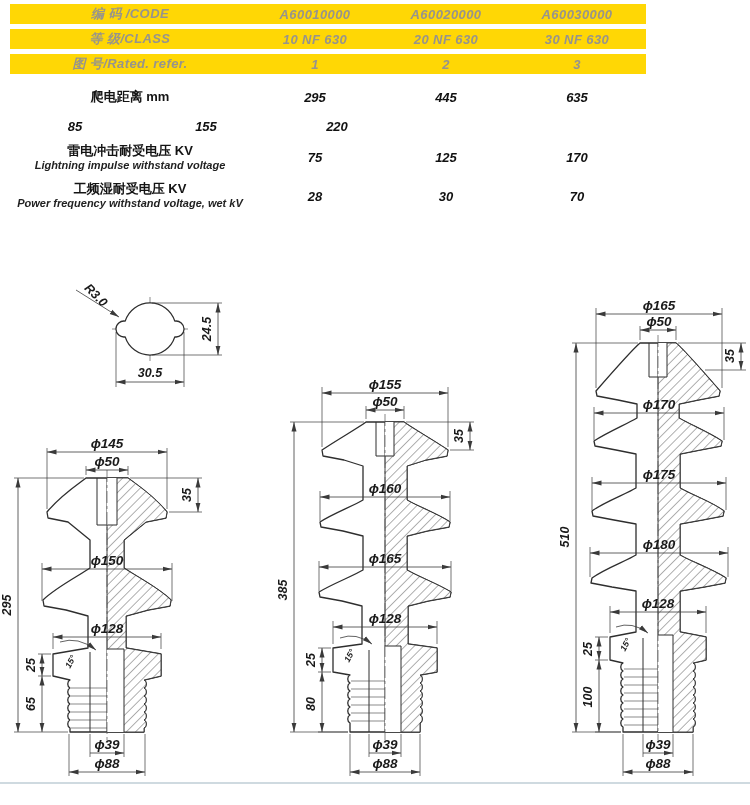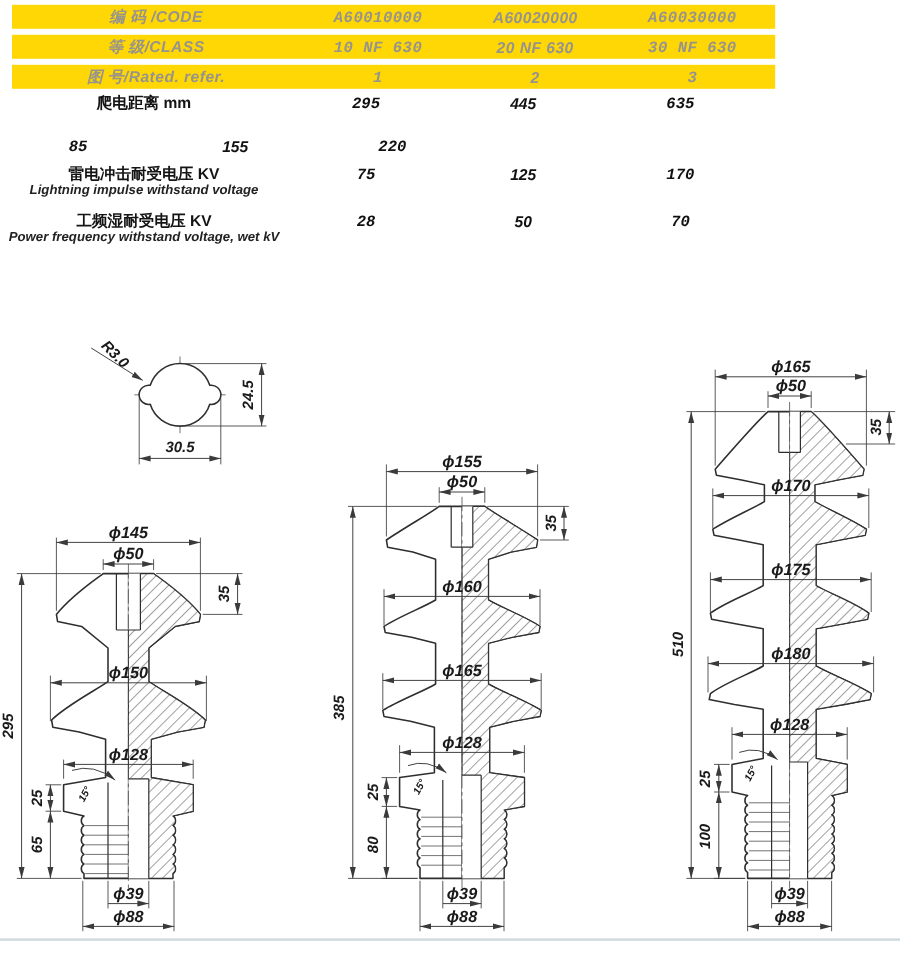--- a/index.html
+++ b/index.html
@@ -3,23 +3,23 @@
 <meta charset="utf-8">
 <style>
   html,body{margin:0;padding:0;background:#fff;}
   .page{position:relative;width:750px;height:805px;background:#fff;overflow:hidden;
         font-family:"Liberation Sans",sans-serif;}
   
   .spec-table{position:absolute;top:0;left:0;width:656px;}
   .band{height:20px;margin:0 10px 5px 10px;background:#ffd705;display:flex;align-items:center;
         font-style:italic;font-weight:bold;font-size:13px;color:#97948c;letter-spacing:.4px;}
   .band.first{margin-top:4px;}
-  .srow{display:flex;align-items:flex-start;color:#161616;}
+  .srow{display:flex;align-items:center;padding-left:10px;color:#161616;}
   .cl{width:240px;text-align:center;line-height:1.15;}
-  .cv{width:130px;text-align:center;font-family:Liberation Mono, monospace;}
+  .cv{width:130px;text-align:center;}
   .cv2{width:132px;text-align:center;}
   .cfill{flex:1;}
   .zh{font-weight:bold;font-size:13px;color:#141414;}
   .en{font-weight:bold;font-style:italic;font-size:11px;color:#222;}
   .inline .zh,.inline .en{display:inline;}
   .val{font-weight:bold;font-style:italic;font-size:13px;color:#111;}
   .h36{height:36px}.h23{height:23px}.h39{height:39px}.h38{height:38px}.h26{height:26px}
   
   .drawings{position:absolute;top:260px;left:0;}
   .outline{fill:#fff;stroke:#2e2e2e;stroke-width:1.3;stroke-linejoin:round;}
@@ -92,21 +92,21 @@
       <div class="cv val">170</div>
       <div class="cfill"></div>
     </div>
 
     <div class="srow h38">
       <div class="cl">
         <div class="zh">工频湿耐受电压 KV</div>
         <div class="en">Power frequency withstand voltage, wet kV</div>
       </div>
       <div class="cv val">28</div>
-      <div class="cv2 val">50</div>
+      <div class="cv2 val">30</div>
       <div class="cv val">70</div>
       <div class="cfill"></div>
     </div>
 
   </div>
 
   <svg class="drawings" width="750" height="545" viewBox="0 0 750 545">
     <defs>
       <pattern id="hp" width="6.5" height="6.5" patternUnits="userSpaceOnUse" patternTransform="rotate(45)">
         <rect width="6.5" height="6.5" fill="#fff"></rect>

